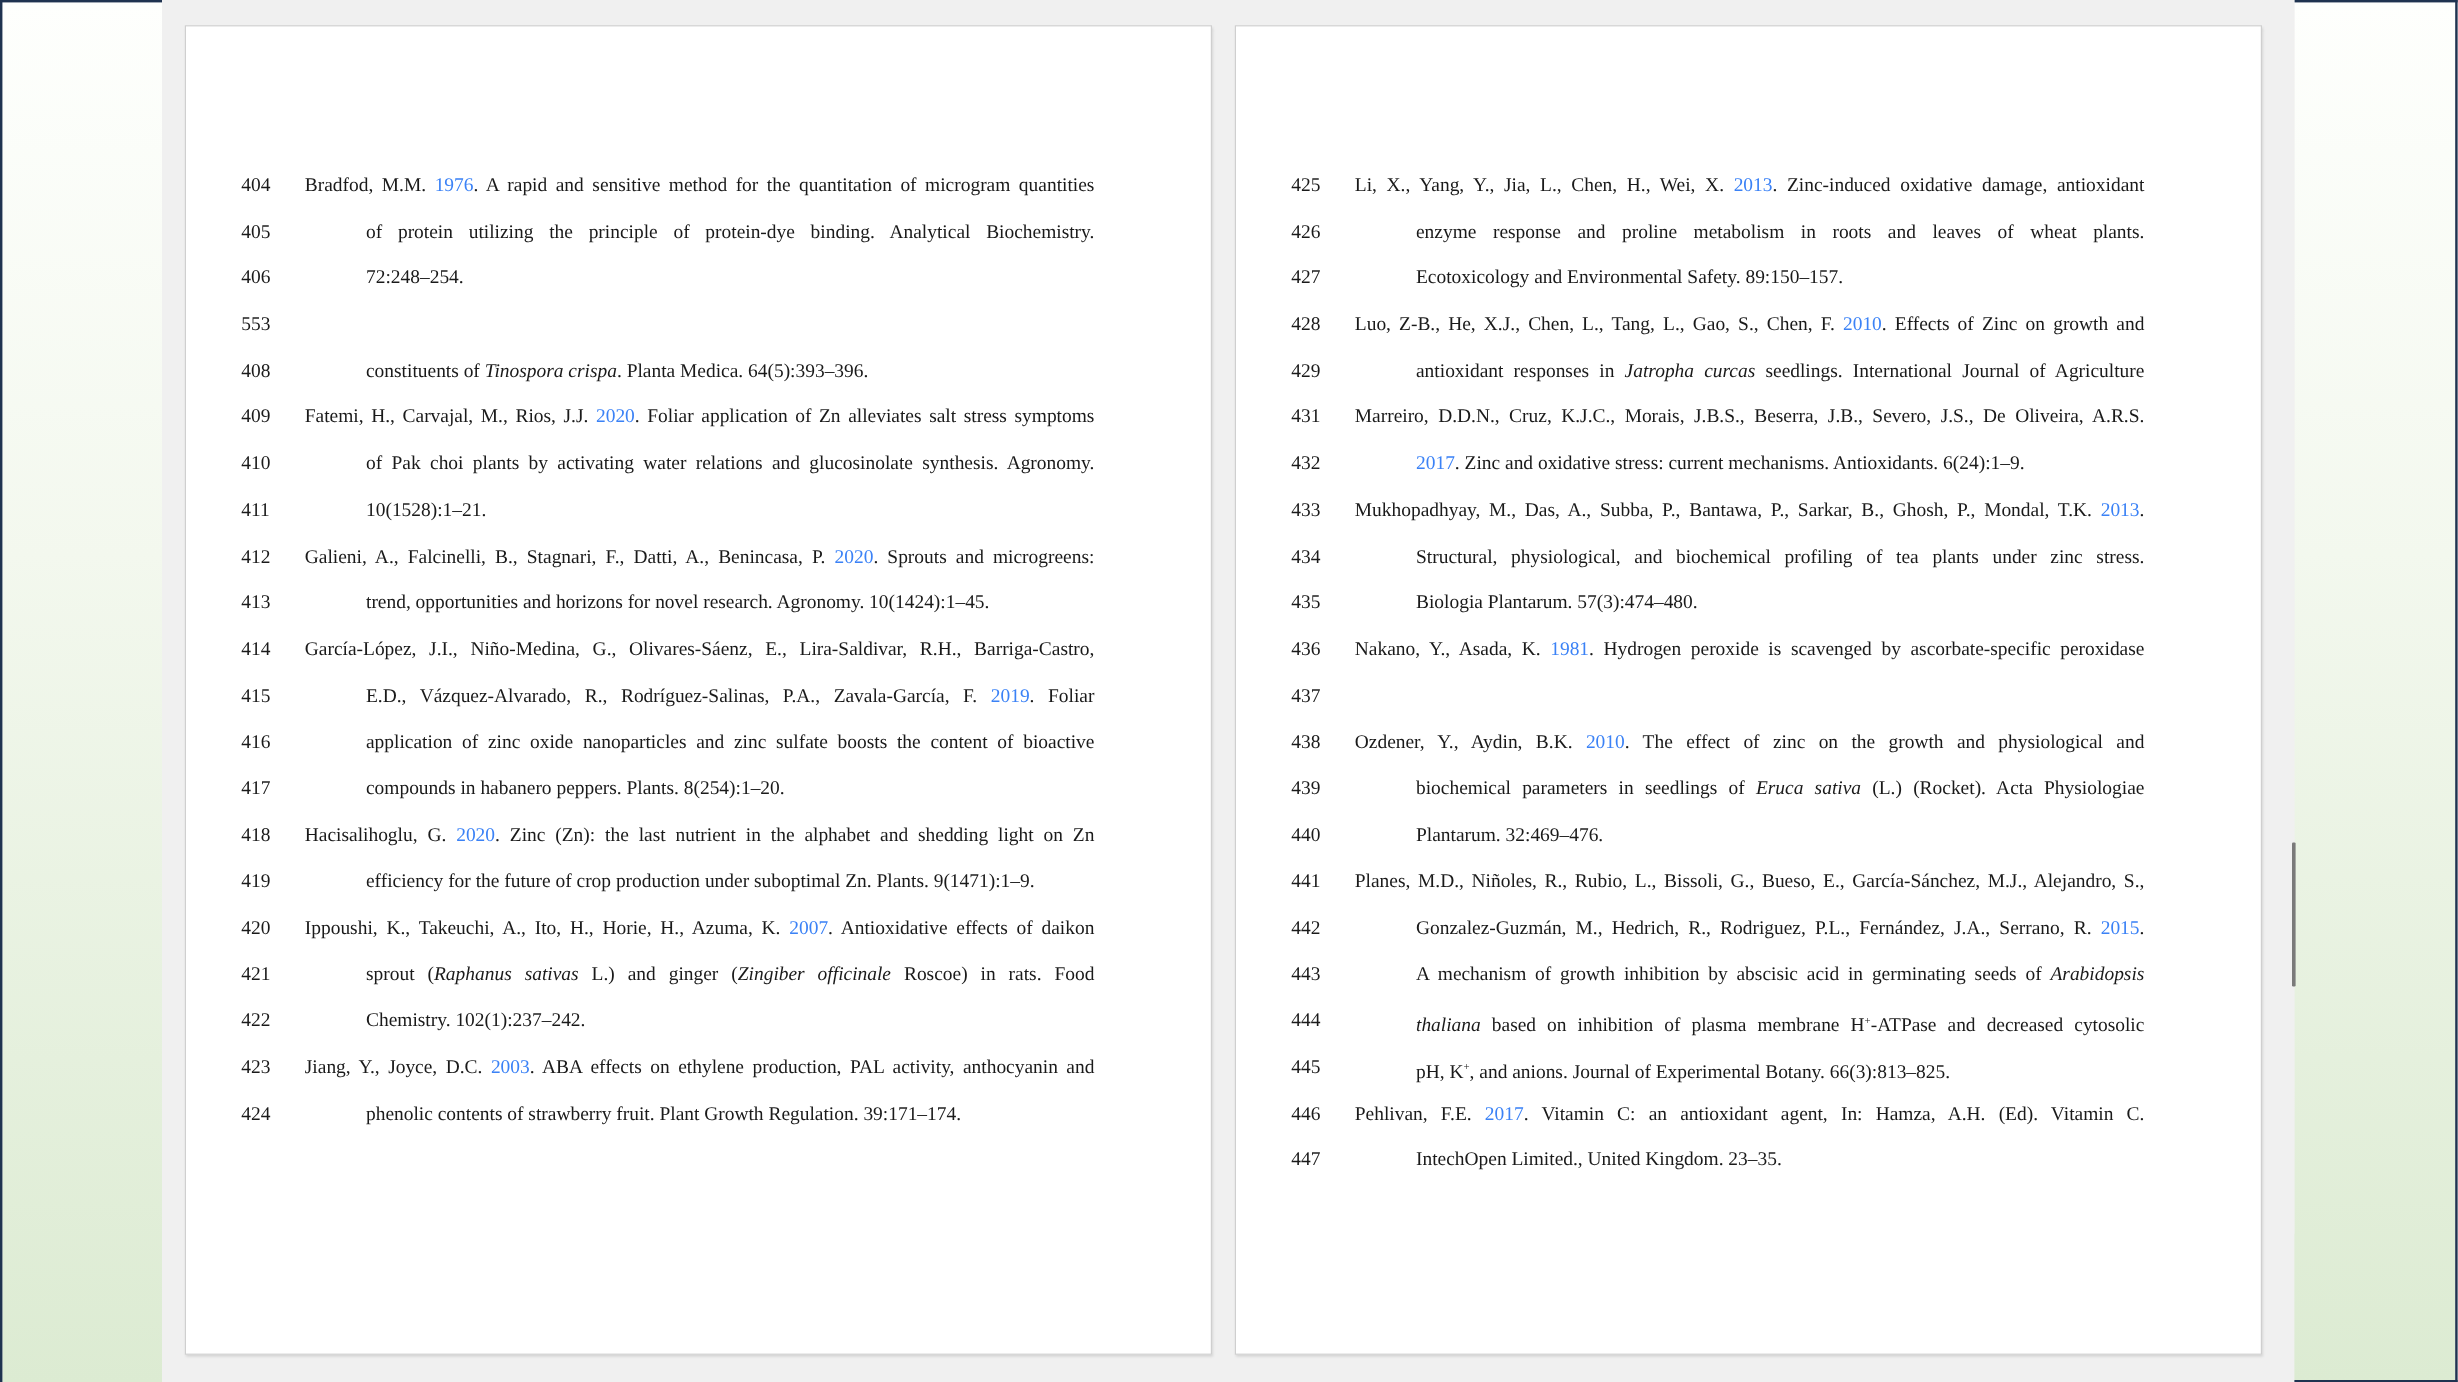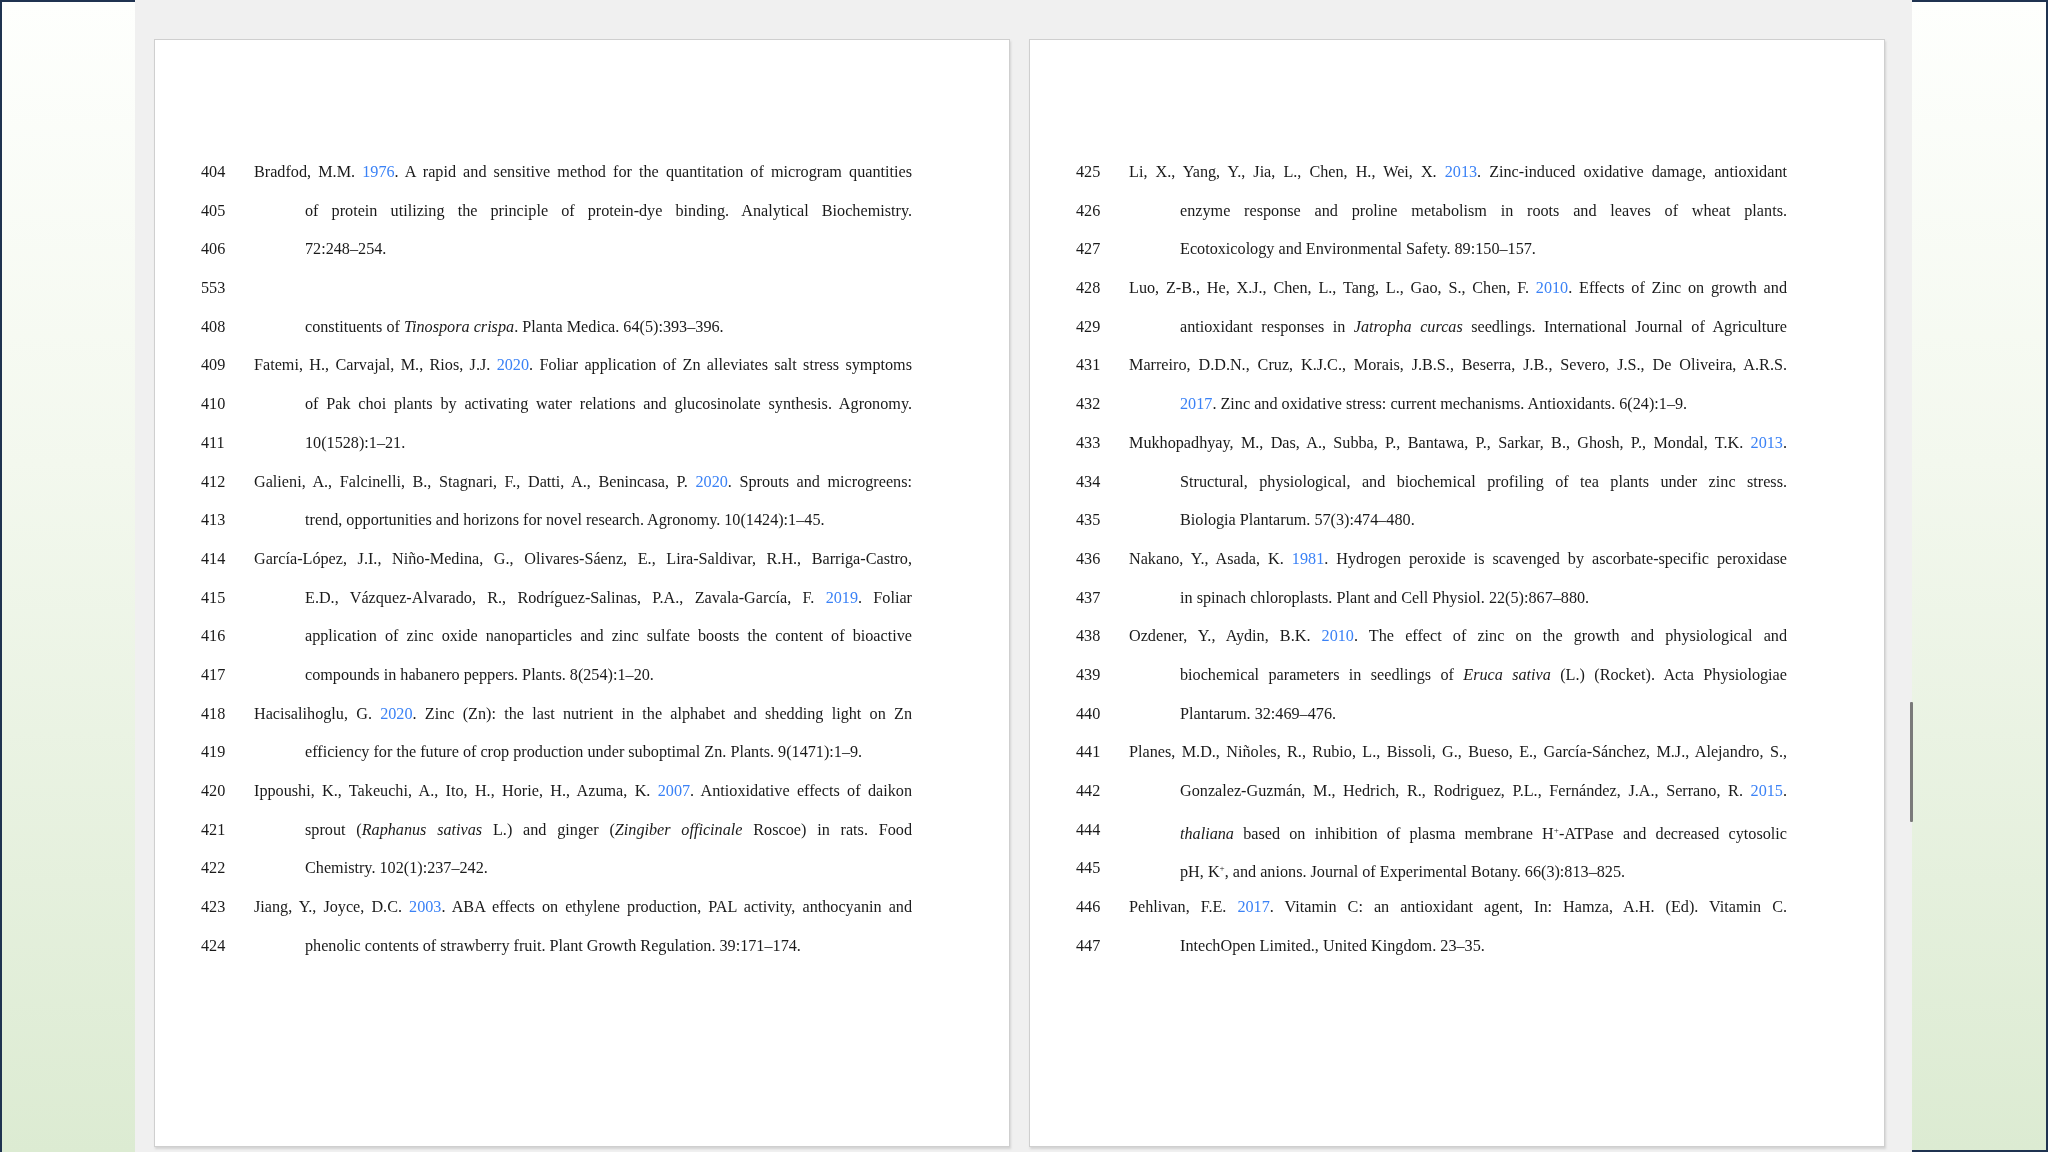--- a/index.html
+++ b/index.html
@@ -9,21 +9,21 @@
     font-family:"Liberation Serif", serif;
   }
   .slide-edge {
     position:absolute; top:0; height:1152px;
     background:linear-gradient(to bottom, #fefffd 0%, #f3f8ee 40%, #dcebd2 100%);
     box-sizing:border-box;
   }
   .slide-edge.left { left:0; width:135px; border-left:2px solid #1f3350; border-top:2px solid #1f3350; }
   .slide-edge.right { left:1912px; width:136px; border-right:2px solid #1f3350; border-top:2px solid #1f3350; border-bottom:2px solid #1f3350; }
   .viewer {
-    position:absolute; left:135px; top:18px; width:1777px; height:1028px; background:#f0f0f0;
+    position:absolute; left:135px; top:0; width:1777px; height:1028px; background:#f0f0f0;
   }
   .page {
     position:absolute; top:21px; width:856px; height:1108px; background:#ffffff;
     border:1px solid #cfcfcf; box-shadow:1px 2px 2px #d4d4d4; box-sizing:border-box;
   }
   .page.left { left:19px; }
   .page.right { left:894px; }
   .lines { position:absolute; top:113px; left:0; width:100%; }
   .line {
     position:relative; height:38.7px; line-height:38.7px; font-size:16.2px; color:#1a1a1a; white-space:nowrap;
@@ -174,41 +174,44 @@
         <div class="line">
           <span class="ln">435</span>
           <span class="txt indent last"><span>Biologia Plantarum. 57(3):474–480.</span></span>
         </div>
         <div class="line">
           <span class="ln">436</span>
           <span class="txt"><span>Nakano, Y., Asada, K. </span><span class="year">1981</span><span>. Hydrogen peroxide is scavenged by ascorbate-specific peroxidase</span></span>
         </div>
         <div class="line">
           <span class="ln">437</span>
-          <span class="txt indent last"><span>in spinach chloroplasts. Plant and Cell Physiol. 22(5):867–880.</span></span>
         </div>
         <div class="line">
           <span class="ln">438</span>
           <span class="txt"><span>Ozdener, Y., Aydin, B.K. </span><span class="year">2010</span><span>. The effect of zinc on the growth and physiological and</span></span>
         </div>
         <div class="line">
           <span class="ln">439</span>
           <span class="txt indent"><span>biochemical parameters in seedlings of </span><i>Eruca sativa</i><span> (L.) (Rocket). Acta Physiologiae</span></span>
         </div>
         <div class="line">
           <span class="ln">440</span>
           <span class="txt indent last"><span>Plantarum. 32:469–476.</span></span>
         </div>
         <div class="line">
           <span class="ln">441</span>
           <span class="txt"><span>Planes, M.D., Niñoles, R., Rubio, L., Bissoli, G., Bueso, E., García-Sánchez, M.J., Alejandro, S.,</span></span>
         </div>
         <div class="line">
           <span class="ln">442</span>
           <span class="txt indent"><span>Gonzalez-Guzmán, M., Hedrich, R., Rodriguez, P.L., Fernández, J.A., Serrano, R. </span><span class="year">2015</span><span>.</span></span>
+        </div>
+        <div class="line">
+          <span class="ln">443</span>
+          <span class="txt indent"><span>A mechanism of growth inhibition by abscisic acid in germinating seeds of </span><i>Arabidopsis</i></span>
         </div>
         <div class="line">
           <span class="ln">444</span>
           <span class="txt indent"><i>thaliana</i><span> based on inhibition of plasma membrane H</span><sup>+</sup><span>-ATPase and decreased cytosolic</span></span>
         </div>
         <div class="line">
           <span class="ln">445</span>
           <span class="txt indent last"><span>pH, K</span><sup>+</sup><span>, and anions. Journal of Experimental Botany. 66(3):813–825.</span></span>
         </div>
         <div class="line">

